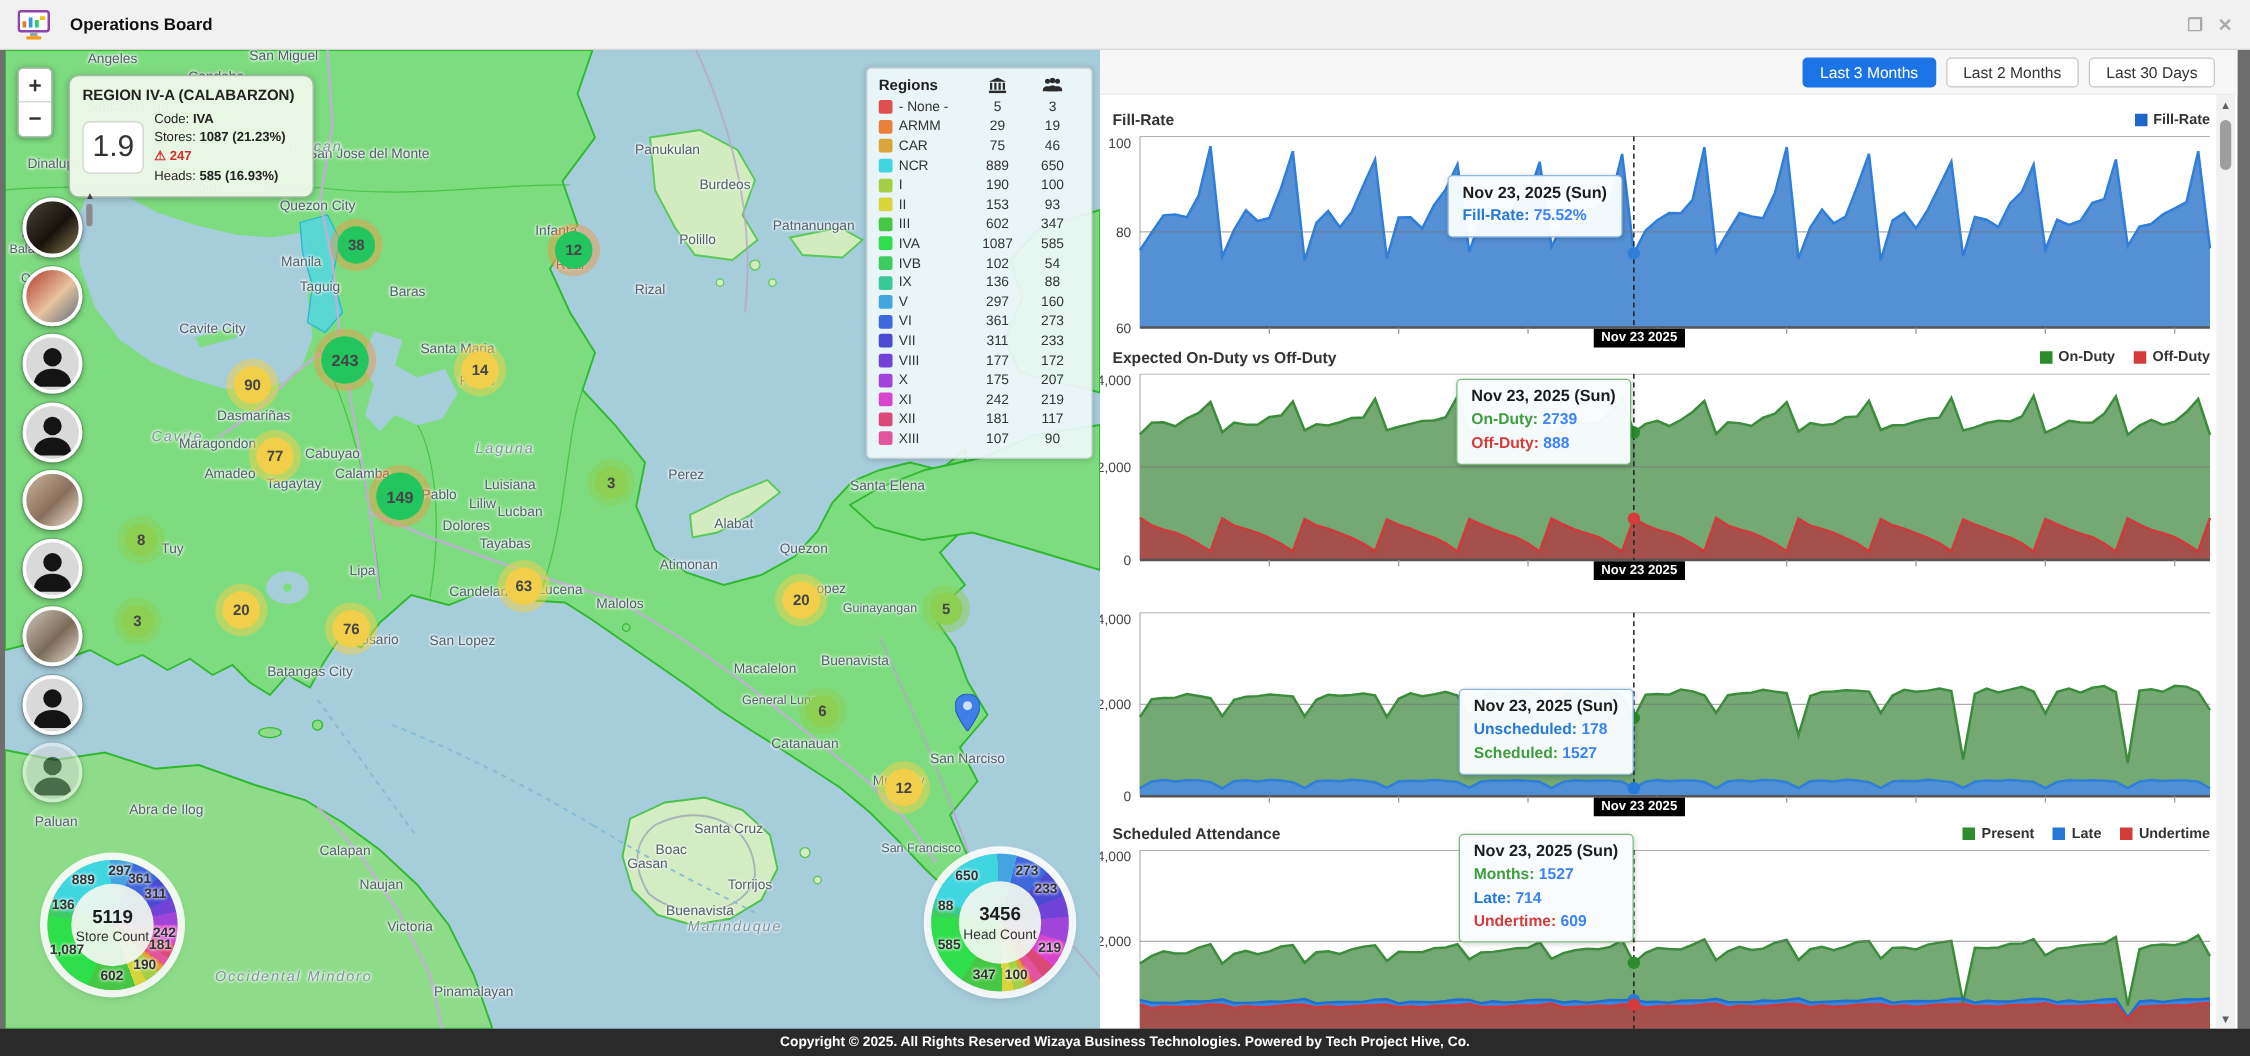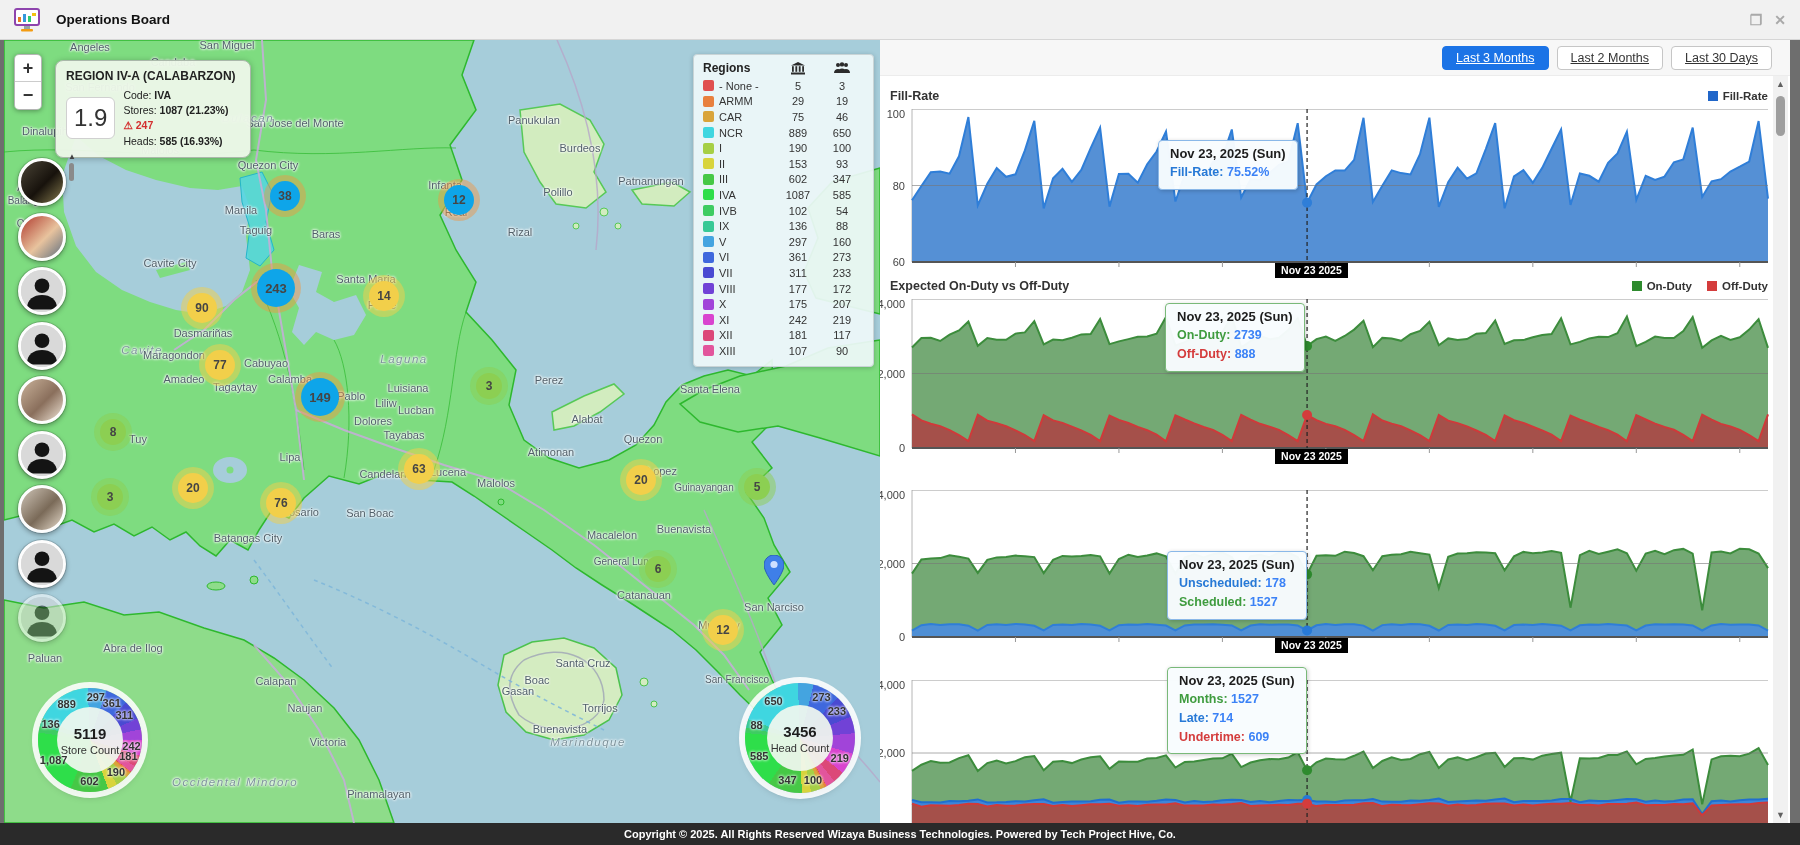--- a/index.html
+++ b/index.html
@@ -15,21 +15,21 @@
   
   .map-panel { position:absolute; left:4px; top:40px; width:876px; height:783px; overflow:hidden; background:#a6cdda; }
   .map-panel svg.basemap { position:absolute; left:0; top:0; }
   .mlabel { position:absolute; transform:translate(-50%,-50%); font-size:11px; color:#51606a; white-space:nowrap; text-shadow:0 0 3px #fff, 0 0 3px #fff, 0 0 2px #fff; z-index:3; }
   .mlabel.area { font-style:italic; color:#7d939c; font-size:11.5px; letter-spacing:1.5px; }
   .mlabel.small { font-size:10px; }
 
   .cluster { position:absolute; transform:translate(-50%,-50%); width:30px; height:30px; border-radius:50%; display:flex; align-items:center; justify-content:center; font-size:12px; font-weight:bold; color:#454545; z-index:6; cursor:pointer; }
   .cluster.big { width:38px; height:38px; font-size:13px; }
   .cluster.small { width:26px; height:26px; }
-  .cluster.orange { background:#0ea5e9; box-shadow:0 0 0 6px rgba(241,149,63,.45); }
+  .cluster.orange { background:#22c55e; box-shadow:0 0 0 6px rgba(241,149,63,.45); }
   .cluster.yellow { background:#f2cf4a; box-shadow:0 0 0 6px rgba(242,207,74,.5); }
   .cluster.green  { background:#8ccf52; box-shadow:0 0 0 6px rgba(140,207,82,.5); }
 
   .zoom-ctl { position:absolute; left:10px; top:14px; width:28px; border:1px solid #b5b5b5; border-radius:5px; overflow:hidden; box-shadow:0 1px 5px rgba(0,0,0,.35); z-index:8; }
   .zoom-btn { width:100%; height:27px; background:#fff; font-size:18px; font-weight:bold; color:#333; display:flex; align-items:center; justify-content:center; cursor:pointer; }
   .zoom-btn:first-child { border-bottom:1px solid #ccc; }
 
   .region-info { position:absolute; left:51px; top:20px; width:196px; background:rgba(236,247,232,.96); border:1px solid #aab8aa; border-radius:8px; padding:8px 10px; box-shadow:0 1px 6px rgba(0,0,0,.25); z-index:8; }
   .region-info .ri-title { font-size:12px; font-weight:bold; color:#222; margin-bottom:5px; }
   .ri-body { display:flex; align-items:center; gap:8px; }
@@ -60,21 +60,21 @@
   .donut { position:absolute; border-radius:50%; box-shadow:0 0 0 6px rgba(255,255,255,.88), 0 3px 9px rgba(0,0,0,.35); z-index:10; }
   .donut-hole { position:absolute; border-radius:50%; background:rgba(240,247,239,.93); display:flex; flex-direction:column; align-items:center; justify-content:center; gap:2px; }
   .donut-total { font-size:15px; font-weight:bold; color:#1d1d1d; }
   .donut-caption { font-size:11px; color:#333; }
   .donut-lab { position:absolute; transform:translate(-50%,-50%); font-size:11px; font-weight:bold; color:#333; text-shadow:0 0 3px rgba(255,255,255,.9), 0 0 3px rgba(255,255,255,.9); white-space:pre-line; text-align:center; line-height:1.05; z-index:11; }
 
   
   .charts-panel { position:absolute; left:880px; top:40px; width:910px; height:783px; background:#fff; overflow:hidden; }
   .charts-topbar { position:absolute; left:0; top:0; width:100%; height:36px; background:#f7f7f7; border-bottom:1px solid #ececec; }
   .range-buttons { position:absolute; right:18px; top:6px; display:flex; gap:8px; }
-  .range-btn { font-size:12.5px; padding:4px 13px; border-radius:4px; border:1px solid #c6c6c6; background:#fff; color:#333; cursor:pointer; white-space:nowrap;text-decoration:underline; }
+  .range-btn { font-size:12.5px; padding:4px 13px; border-radius:4px; border:1px solid #c6c6c6; background:#fff; color:#333; cursor:pointer; white-space:nowrap; }
   .range-btn.active { background:#1b73e6; border-color:#1b73e6; color:#fff; }
 
   .chead { position:absolute; left:10px; width:878px; height:18px; display:flex; align-items:center; }
   .ctitle { font-size:12.5px; font-weight:600; color:#333; }
   .clegend { margin-left:auto; display:flex; gap:15px; align-items:center; }
   .litem { display:flex; align-items:center; gap:5px; font-size:11.5px; font-weight:bold; color:#333; }
   .lsq { width:10px; height:10px; display:inline-block; }
 
   .chart-svg { position:absolute; left:0; }
 
@@ -191,21 +191,21 @@
         <div class="mlabel " style="left: 169px; top: 22px;">Candaba</div>
         <div class="mlabel " style="left: 96px; top: 47px;">San Fernando</div>
         <div class="mlabel " style="left: 47px; top: 91px;">Dinalupihan</div>
         <div class="mlabel " style="left: 156px; top: 110px;">Malolos</div>
         <div class="mlabel " style="left: 291px; top: 83px;">San Jose del Monte</div>
         <div class="mlabel area" style="left: 244px; top: 78px;">Bulacan</div>
         <div class="mlabel small" style="left: 30px; top: 147px;">Abucay</div>
         <div class="mlabel small" style="left: 22px; top: 160px;">Balanga</div>
         <div class="mlabel small" style="left: 25px; top: 183px;">Orion</div>
         <div class="mlabel small" style="left: 30px; top: 196px;">Limay</div>
-        <div class="mlabel " style="left: 264px; top: 125px;">Quezon City</div>
+        <div class="mlabel " style="left: 250px; top: 125px;">Quezon City</div>
         <div class="mlabel " style="left: 237px; top: 170px;">Manila</div>
         <div class="mlabel " style="left: 252px; top: 190px;">Taguig</div>
         <div class="mlabel " style="left: 516px; top: 192px;">Rizal</div>
         <div class="mlabel " style="left: 322px; top: 194px;">Baras</div>
         <div class="mlabel " style="left: 441px; top: 145px;">Infanta</div>
         <div class="mlabel " style="left: 452px; top: 172px;">Real</div>
         <div class="mlabel " style="left: 530px; top: 80px;">Panukulan</div>
         <div class="mlabel " style="left: 576px; top: 108px;">Burdeos</div>
         <div class="mlabel " style="left: 554px; top: 152px;">Polillo</div>
         <div class="mlabel " style="left: 647px; top: 141px;">Patnanungan</div>
@@ -238,21 +238,21 @@
         <div class="mlabel " style="left: 658px; top: 431px;">Lopez</div>
         <div class="mlabel small" style="left: 700px; top: 447px;">Guinayangan</div>
         <div class="mlabel " style="left: 608px; top: 495px;">Macalelon</div>
         <div class="mlabel small" style="left: 620px; top: 521px;">General Luna</div>
         <div class="mlabel " style="left: 680px; top: 489px;">Buenavista</div>
         <div class="mlabel " style="left: 640px; top: 555px;">Catanauan</div>
         <div class="mlabel " style="left: 715px; top: 585px;">Mulanay</div>
         <div class="mlabel " style="left: 706px; top: 349px;">Santa Elena</div>
         <div class="mlabel " style="left: 244px; top: 498px;">Batangas City</div>
         <div class="mlabel " style="left: 296px; top: 472px;">Rosario</div>
-        <div class="mlabel " style="left: 366px; top: 473px;">San Boac</div>
+        <div class="mlabel " style="left: 366px; top: 473px;">San Lopez</div>
         <div class="mlabel " style="left: 272px; top: 641px;">Calapan</div>
         <div class="mlabel " style="left: 301px; top: 668px;">Naujan</div>
         <div class="mlabel " style="left: 324px; top: 702px;">Victoria</div>
         <div class="mlabel " style="left: 41px; top: 618px;">Paluan</div>
         <div class="mlabel " style="left: 129px; top: 608px;">Abra de Ilog</div>
         <div class="mlabel area" style="left: 231px; top: 742px;">Occidental Mindoro</div>
         <div class="mlabel " style="left: 375px; top: 754px;">Pinamalayan</div>
         <div class="mlabel " style="left: 579px; top: 623px;">Santa Cruz</div>
         <div class="mlabel " style="left: 533px; top: 640px;">Boac</div>
         <div class="mlabel " style="left: 514px; top: 651px;">Gasan</div>
@@ -622,20 +622,37 @@
         <line x1="427.0769230769231" y1="0" x2="427.0769230769231" y2="147" stroke="#222" stroke-width="1.2" stroke-dasharray="4,3"></line>
         <circle cx="427.0769230769231" cy="140.45850000000002" r="5" fill="#2779d6"></circle>
         <circle cx="427.0769230769231" cy="84.34125" r="5" fill="#2e8b2e"></circle>
       </svg>
       <div class="axlabel" style="left: 395.077px; top: 598px;">Nov 23 2025</div>
       <div class="ctooltip" style="left: 287px; top: 511px; border-color: rgb(138, 184, 232);">
         <div class="tt-title">Nov 23, 2025 (Sun)</div>
         <div class="tt-row"><span class="tt-lb" style="color: rgb(39, 121, 214);">Unscheduled: </span><span class="tt-val">178</span></div>
         <div class="tt-row"><span class="tt-lb" style="color: rgb(63, 156, 63);">Scheduled: </span><span class="tt-val">1527</span></div>
       </div>
+      <div class="chead" style="top: 618px;">
+        <div class="ctitle">Scheduled Attendance</div>
+        <div class="clegend">
+          <span class="litem">
+            <span class="lsq" style="background: rgb(46, 139, 46);"></span>
+            <span>Present</span>
+          </span>
+          <span class="litem">
+            <span class="lsq" style="background: rgb(39, 121, 214);"></span>
+            <span>Late</span>
+          </span>
+          <span class="litem">
+            <span class="lsq" style="background: rgb(212, 60, 60);"></span>
+            <span>Undertime</span>
+          </span>
+        </div>
+      </div>
       <svg class="chart-svg" width="892" height="156" style="top: 640px;">
         <line x1="32" y1="0" x2="32" y2="146" stroke="#b6b6b6" stroke-width="1"></line>
         <path d="M32,146 L32.0,90.8 L41.4,84.7 L50.8,81.0 L60.2,82.8 L69.6,82.5 L79.0,78.1 L88.4,75.3 L97.8,90.9 L107.3,83.1 L116.7,80.6 L126.1,83.4 L135.5,81.1 L144.9,77.2 L154.3,76.1 L163.7,90.2 L173.1,81.8 L182.5,81.1 L191.9,83.1 L201.3,79.5 L210.7,77.3 L220.1,76.3 L229.5,88.8 L238.9,81.4 L248.4,81.7 L257.8,81.8 L267.2,78.5 L276.6,78.0 L286.0,75.4 L295.4,87.5 L304.8,81.9 L314.2,81.5 L323.6,80.1 L333.0,78.6 L342.4,78.3 L351.8,73.7 L361.2,87.1 L370.6,82.5 L380.0,80.2 L389.5,79.1 L398.9,79.3 L408.3,77.5 L417.7,72.1 L427.1,90.3 L436.5,82.3 L445.9,78.5 L455.3,79.2 L464.7,79.6 L474.1,75.8 L483.5,71.5 L492.9,88.1 L502.3,81.0 L511.7,77.4 L521.1,79.9 L530.5,78.9 L540.0,74.2 L549.4,72.0 L558.8,88.0 L568.2,79.4 L577.6,77.4 L587.0,80.2 L596.4,77.3 L605.8,73.6 L615.2,72.8 L624.6,86.9 L634.0,78.3 L643.4,78.1 L652.8,79.6 L662.2,75.7 L671.6,74.1 L681.1,72.7 L690.5,121.8 L699.9,78.2 L709.3,78.6 L718.7,78.0 L728.1,75.0 L737.5,74.9 L746.9,71.4 L756.3,84.3 L765.7,78.9 L775.1,77.9 L784.5,76.4 L793.9,75.5 L803.3,74.8 L812.7,69.5 L822.2,124.4 L831.6,79.4 L841.0,76.3 L850.4,75.7 L859.8,76.2 L869.2,73.6 L878.6,68.1 L888.0,84.9 L888,146 Z" fill="#74a974"></path>
         <path d="M32,146 L32.0,119.9 L41.4,122.2 L50.8,122.2 L60.2,122.4 L69.6,121.1 L79.0,121.2 L88.4,120.8 L97.8,119.4 L107.3,122.4 L116.7,122.3 L126.1,121.9 L135.5,121.2 L144.9,121.4 L154.3,120.3 L163.7,119.2 L173.1,122.8 L182.5,121.9 L191.9,121.6 L201.3,121.5 L210.7,121.3 L220.1,119.7 L229.5,119.5 L238.9,122.8 L248.4,121.4 L257.8,121.6 L267.2,121.7 L276.6,120.8 L286.0,119.6 L295.4,119.9 L304.8,122.5 L314.2,121.0 L323.6,122.0 L333.0,121.6 L342.4,120.3 L351.8,119.8 L361.2,120.0 L370.6,122.0 L380.0,121.1 L389.5,122.2 L398.9,121.1 L408.3,120.1 L417.7,120.2 L427.1,119.9 L436.5,121.6 L445.9,121.4 L455.3,122.1 L464.7,120.6 L474.1,120.3 L483.5,120.3 L492.9,119.0 L502.3,121.6 L511.7,121.7 L521.1,121.7 L530.5,120.4 L540.0,120.7 L549.4,120.0 L558.8,118.6 L568.2,122.0 L577.6,121.6 L587.0,121.1 L596.4,120.6 L605.8,120.8 L615.2,119.4 L624.6,118.6 L634.0,122.2 L643.4,121.1 L652.8,120.9 L662.2,121.0 L671.6,120.5 L681.1,119.0 L690.5,119.0 L699.9,122.2 L709.3,120.6 L718.7,121.1 L728.1,121.1 L737.5,119.9 L746.9,119.0 L756.3,119.3 L765.7,121.7 L775.1,120.4 L784.5,121.5 L793.9,120.9 L803.3,119.5 L812.7,119.3 L822.2,134.0 L831.6,121.2 L841.0,120.5 L850.4,121.6 L859.8,120.3 L869.2,119.5 L878.6,119.6 L888.0,118.8 L888,146 Z" fill="#3f86d8"></path>
         <path d="M32,146 L32.0,123.6 L41.4,126.7 L50.8,125.3 L60.2,125.5 L69.6,125.7 L79.0,124.9 L88.4,123.7 L97.8,123.9 L107.3,126.4 L116.7,125.0 L126.1,125.8 L135.5,125.6 L144.9,124.5 L154.3,123.9 L163.7,124.0 L173.1,126.0 L182.5,125.0 L191.9,126.0 L201.3,125.2 L210.7,124.3 L220.1,124.2 L229.5,123.8 L238.9,125.7 L248.4,125.2 L257.8,126.0 L267.2,124.8 L276.6,124.4 L286.0,124.4 L295.4,123.3 L304.8,125.6 L314.2,125.5 L323.6,125.6 L333.0,124.6 L342.4,124.7 L351.8,124.1 L361.2,122.9 L370.6,125.9 L380.0,125.5 L389.5,125.2 L398.9,124.7 L408.3,124.9 L417.7,123.7 L427.1,123.8 L436.5,126.1 L445.9,125.1 L455.3,124.9 L464.7,125.0 L474.1,124.7 L483.5,123.3 L492.9,123.1 L502.3,126.1 L511.7,124.7 L521.1,125.1 L530.5,125.2 L540.0,124.2 L549.4,123.2 L558.8,123.4 L568.2,125.8 L577.6,124.4 L587.0,125.4 L596.4,125.0 L605.8,123.8 L615.2,123.5 L624.6,123.4 L634.0,125.4 L643.4,124.5 L652.8,125.5 L662.2,124.5 L671.6,123.7 L681.1,123.8 L690.5,123.1 L699.9,125.1 L709.3,124.8 L718.7,125.4 L728.1,124.1 L737.5,124.0 L746.9,123.8 L756.3,122.6 L765.7,125.2 L775.1,125.0 L784.5,124.9 L793.9,124.0 L803.3,124.3 L812.7,123.4 L822.2,135.3 L831.6,125.5 L841.0,124.9 L850.4,124.5 L859.8,124.3 L869.2,124.3 L878.6,122.9 L888.0,122.4 L888,146 Z" fill="#a5504a"></path>
         <polyline points="32.0,90.8 41.4,84.7 50.8,81.0 60.2,82.8 69.6,82.5 79.0,78.1 88.4,75.3 97.8,90.9 107.3,83.1 116.7,80.6 126.1,83.4 135.5,81.1 144.9,77.2 154.3,76.1 163.7,90.2 173.1,81.8 182.5,81.1 191.9,83.1 201.3,79.5 210.7,77.3 220.1,76.3 229.5,88.8 238.9,81.4 248.4,81.7 257.8,81.8 267.2,78.5 276.6,78.0 286.0,75.4 295.4,87.5 304.8,81.9 314.2,81.5 323.6,80.1 333.0,78.6 342.4,78.3 351.8,73.7 361.2,87.1 370.6,82.5 380.0,80.2 389.5,79.1 398.9,79.3 408.3,77.5 417.7,72.1 427.1,90.3 436.5,82.3 445.9,78.5 455.3,79.2 464.7,79.6 474.1,75.8 483.5,71.5 492.9,88.1 502.3,81.0 511.7,77.4 521.1,79.9 530.5,78.9 540.0,74.2 549.4,72.0 558.8,88.0 568.2,79.4 577.6,77.4 587.0,80.2 596.4,77.3 605.8,73.6 615.2,72.8 624.6,86.9 634.0,78.3 643.4,78.1 652.8,79.6 662.2,75.7 671.6,74.1 681.1,72.7 690.5,121.8 699.9,78.2 709.3,78.6 718.7,78.0 728.1,75.0 737.5,74.9 746.9,71.4 756.3,84.3 765.7,78.9 775.1,77.9 784.5,76.4 793.9,75.5 803.3,74.8 812.7,69.5 822.2,124.4 831.6,79.4 841.0,76.3 850.4,75.7 859.8,76.2 869.2,73.6 878.6,68.1 888.0,84.9" fill="none" stroke="#3c8c3c" stroke-width="2"></polyline>
         <polyline points="32.0,119.9 41.4,122.2 50.8,122.2 60.2,122.4 69.6,121.1 79.0,121.2 88.4,120.8 97.8,119.4 107.3,122.4 116.7,122.3 126.1,121.9 135.5,121.2 144.9,121.4 154.3,120.3 163.7,119.2 173.1,122.8 182.5,121.9 191.9,121.6 201.3,121.5 210.7,121.3 220.1,119.7 229.5,119.5 238.9,122.8 248.4,121.4 257.8,121.6 267.2,121.7 276.6,120.8 286.0,119.6 295.4,119.9 304.8,122.5 314.2,121.0 323.6,122.0 333.0,121.6 342.4,120.3 351.8,119.8 361.2,120.0 370.6,122.0 380.0,121.1 389.5,122.2 398.9,121.1 408.3,120.1 417.7,120.2 427.1,119.9 436.5,121.6 445.9,121.4 455.3,122.1 464.7,120.6 474.1,120.3 483.5,120.3 492.9,119.0 502.3,121.6 511.7,121.7 521.1,121.7 530.5,120.4 540.0,120.7 549.4,120.0 558.8,118.6 568.2,122.0 577.6,121.6 587.0,121.1 596.4,120.6 605.8,120.8 615.2,119.4 624.6,118.6 634.0,122.2 643.4,121.1 652.8,120.9 662.2,121.0 671.6,120.5 681.1,119.0 690.5,119.0 699.9,122.2 709.3,120.6 718.7,121.1 728.1,121.1 737.5,119.9 746.9,119.0 756.3,119.3 765.7,121.7 775.1,120.4 784.5,121.5 793.9,120.9 803.3,119.5 812.7,119.3 822.2,134.0 831.6,121.2 841.0,120.5 850.4,121.6 859.8,120.3 869.2,119.5 878.6,119.6 888.0,118.8" fill="none" stroke="#1f6fd0" stroke-width="2"></polyline>
         <polyline points="32.0,123.6 41.4,126.7 50.8,125.3 60.2,125.5 69.6,125.7 79.0,124.9 88.4,123.7 97.8,123.9 107.3,126.4 116.7,125.0 126.1,125.8 135.5,125.6 144.9,124.5 154.3,123.9 163.7,124.0 173.1,126.0 182.5,125.0 191.9,126.0 201.3,125.2 210.7,124.3 220.1,124.2 229.5,123.8 238.9,125.7 248.4,125.2 257.8,126.0 267.2,124.8 276.6,124.4 286.0,124.4 295.4,123.3 304.8,125.6 314.2,125.5 323.6,125.6 333.0,124.6 342.4,124.7 351.8,124.1 361.2,122.9 370.6,125.9 380.0,125.5 389.5,125.2 398.9,124.7 408.3,124.9 417.7,123.7 427.1,123.8 436.5,126.1 445.9,125.1 455.3,124.9 464.7,125.0 474.1,124.7 483.5,123.3 492.9,123.1 502.3,126.1 511.7,124.7 521.1,125.1 530.5,125.2 540.0,124.2 549.4,123.2 558.8,123.4 568.2,125.8 577.6,124.4 587.0,125.4 596.4,125.0 605.8,123.8 615.2,123.5 624.6,123.4 634.0,125.4 643.4,124.5 652.8,125.5 662.2,124.5 671.6,123.7 681.1,123.8 690.5,123.1 699.9,125.1 709.3,124.8 718.7,125.4 728.1,124.1 737.5,124.0 746.9,123.8 756.3,122.6 765.7,125.2 775.1,125.0 784.5,124.9 793.9,124.0 803.3,124.3 812.7,123.4 822.2,135.3 831.6,125.5 841.0,124.9 850.4,124.5 859.8,124.3 869.2,124.3 878.6,122.9 888.0,122.4" fill="none" stroke="#cf3a3a" stroke-width="2"></polyline>
         <line x1="32" y1="0" x2="888" y2="0" stroke="#999" stroke-width="1" stroke-opacity="1"></line>
         <text x="25" y="9" text-anchor="end" font-size="11" fill="#444">4,000</text>

